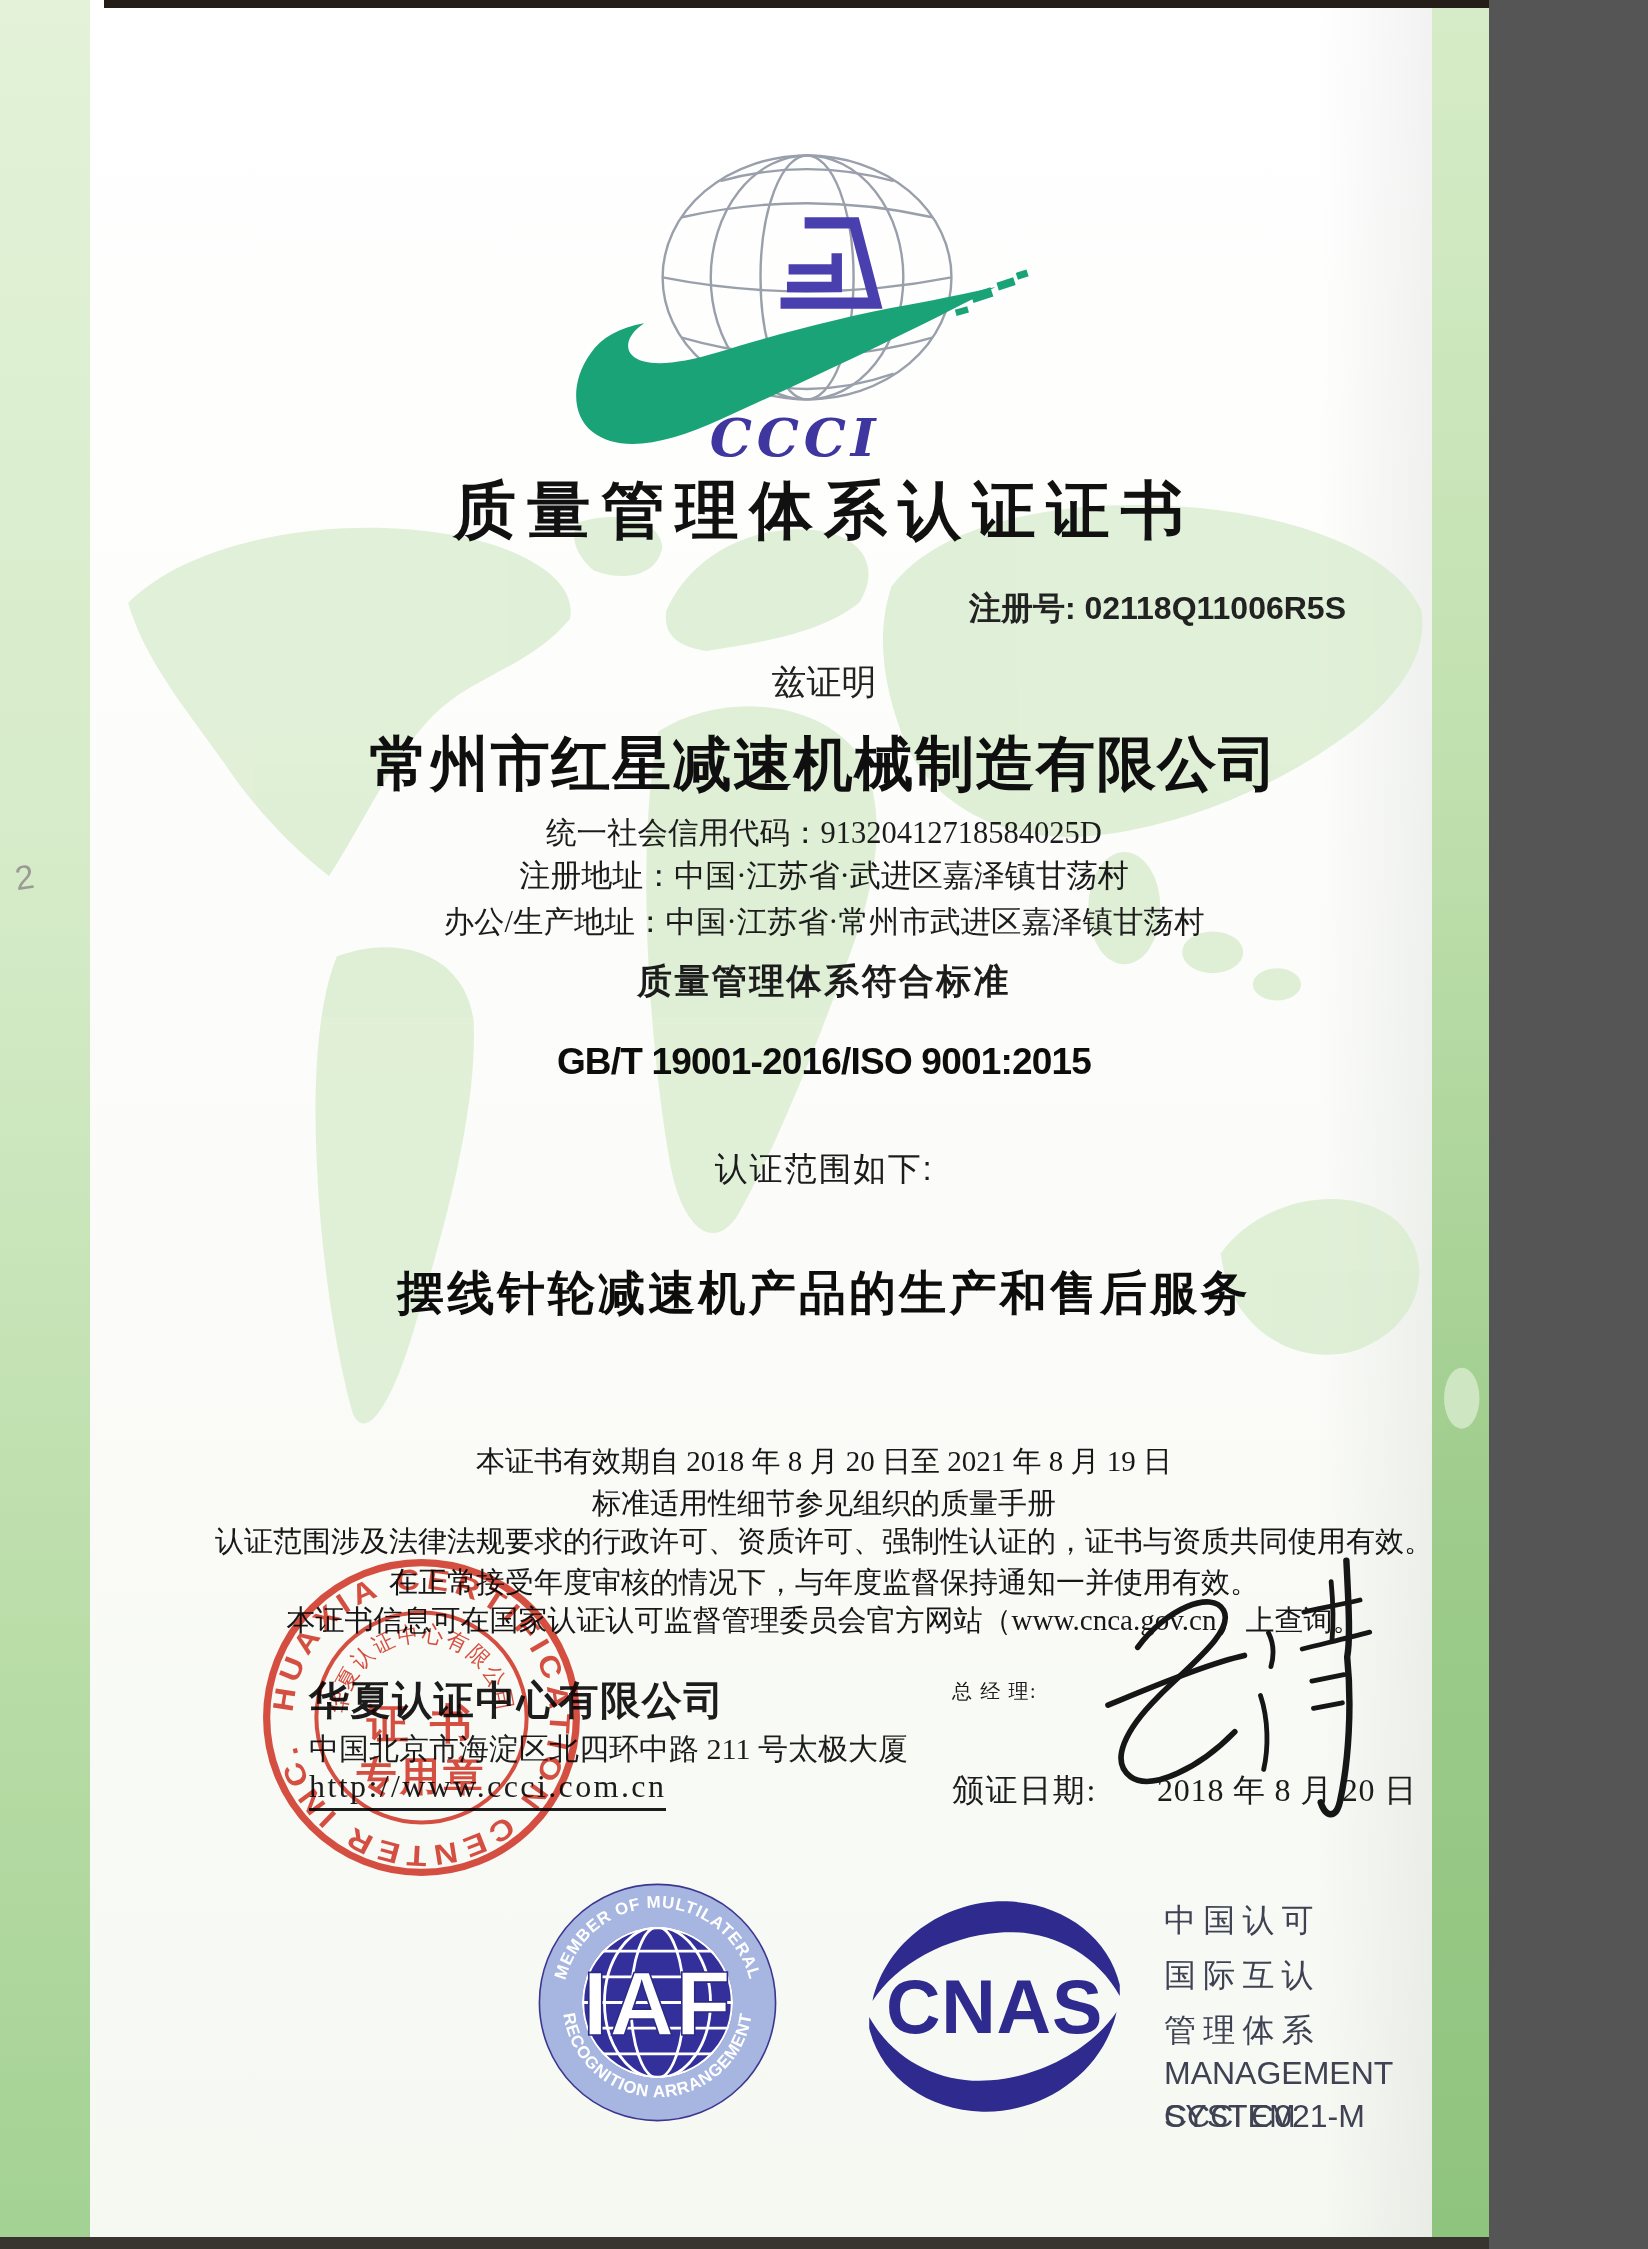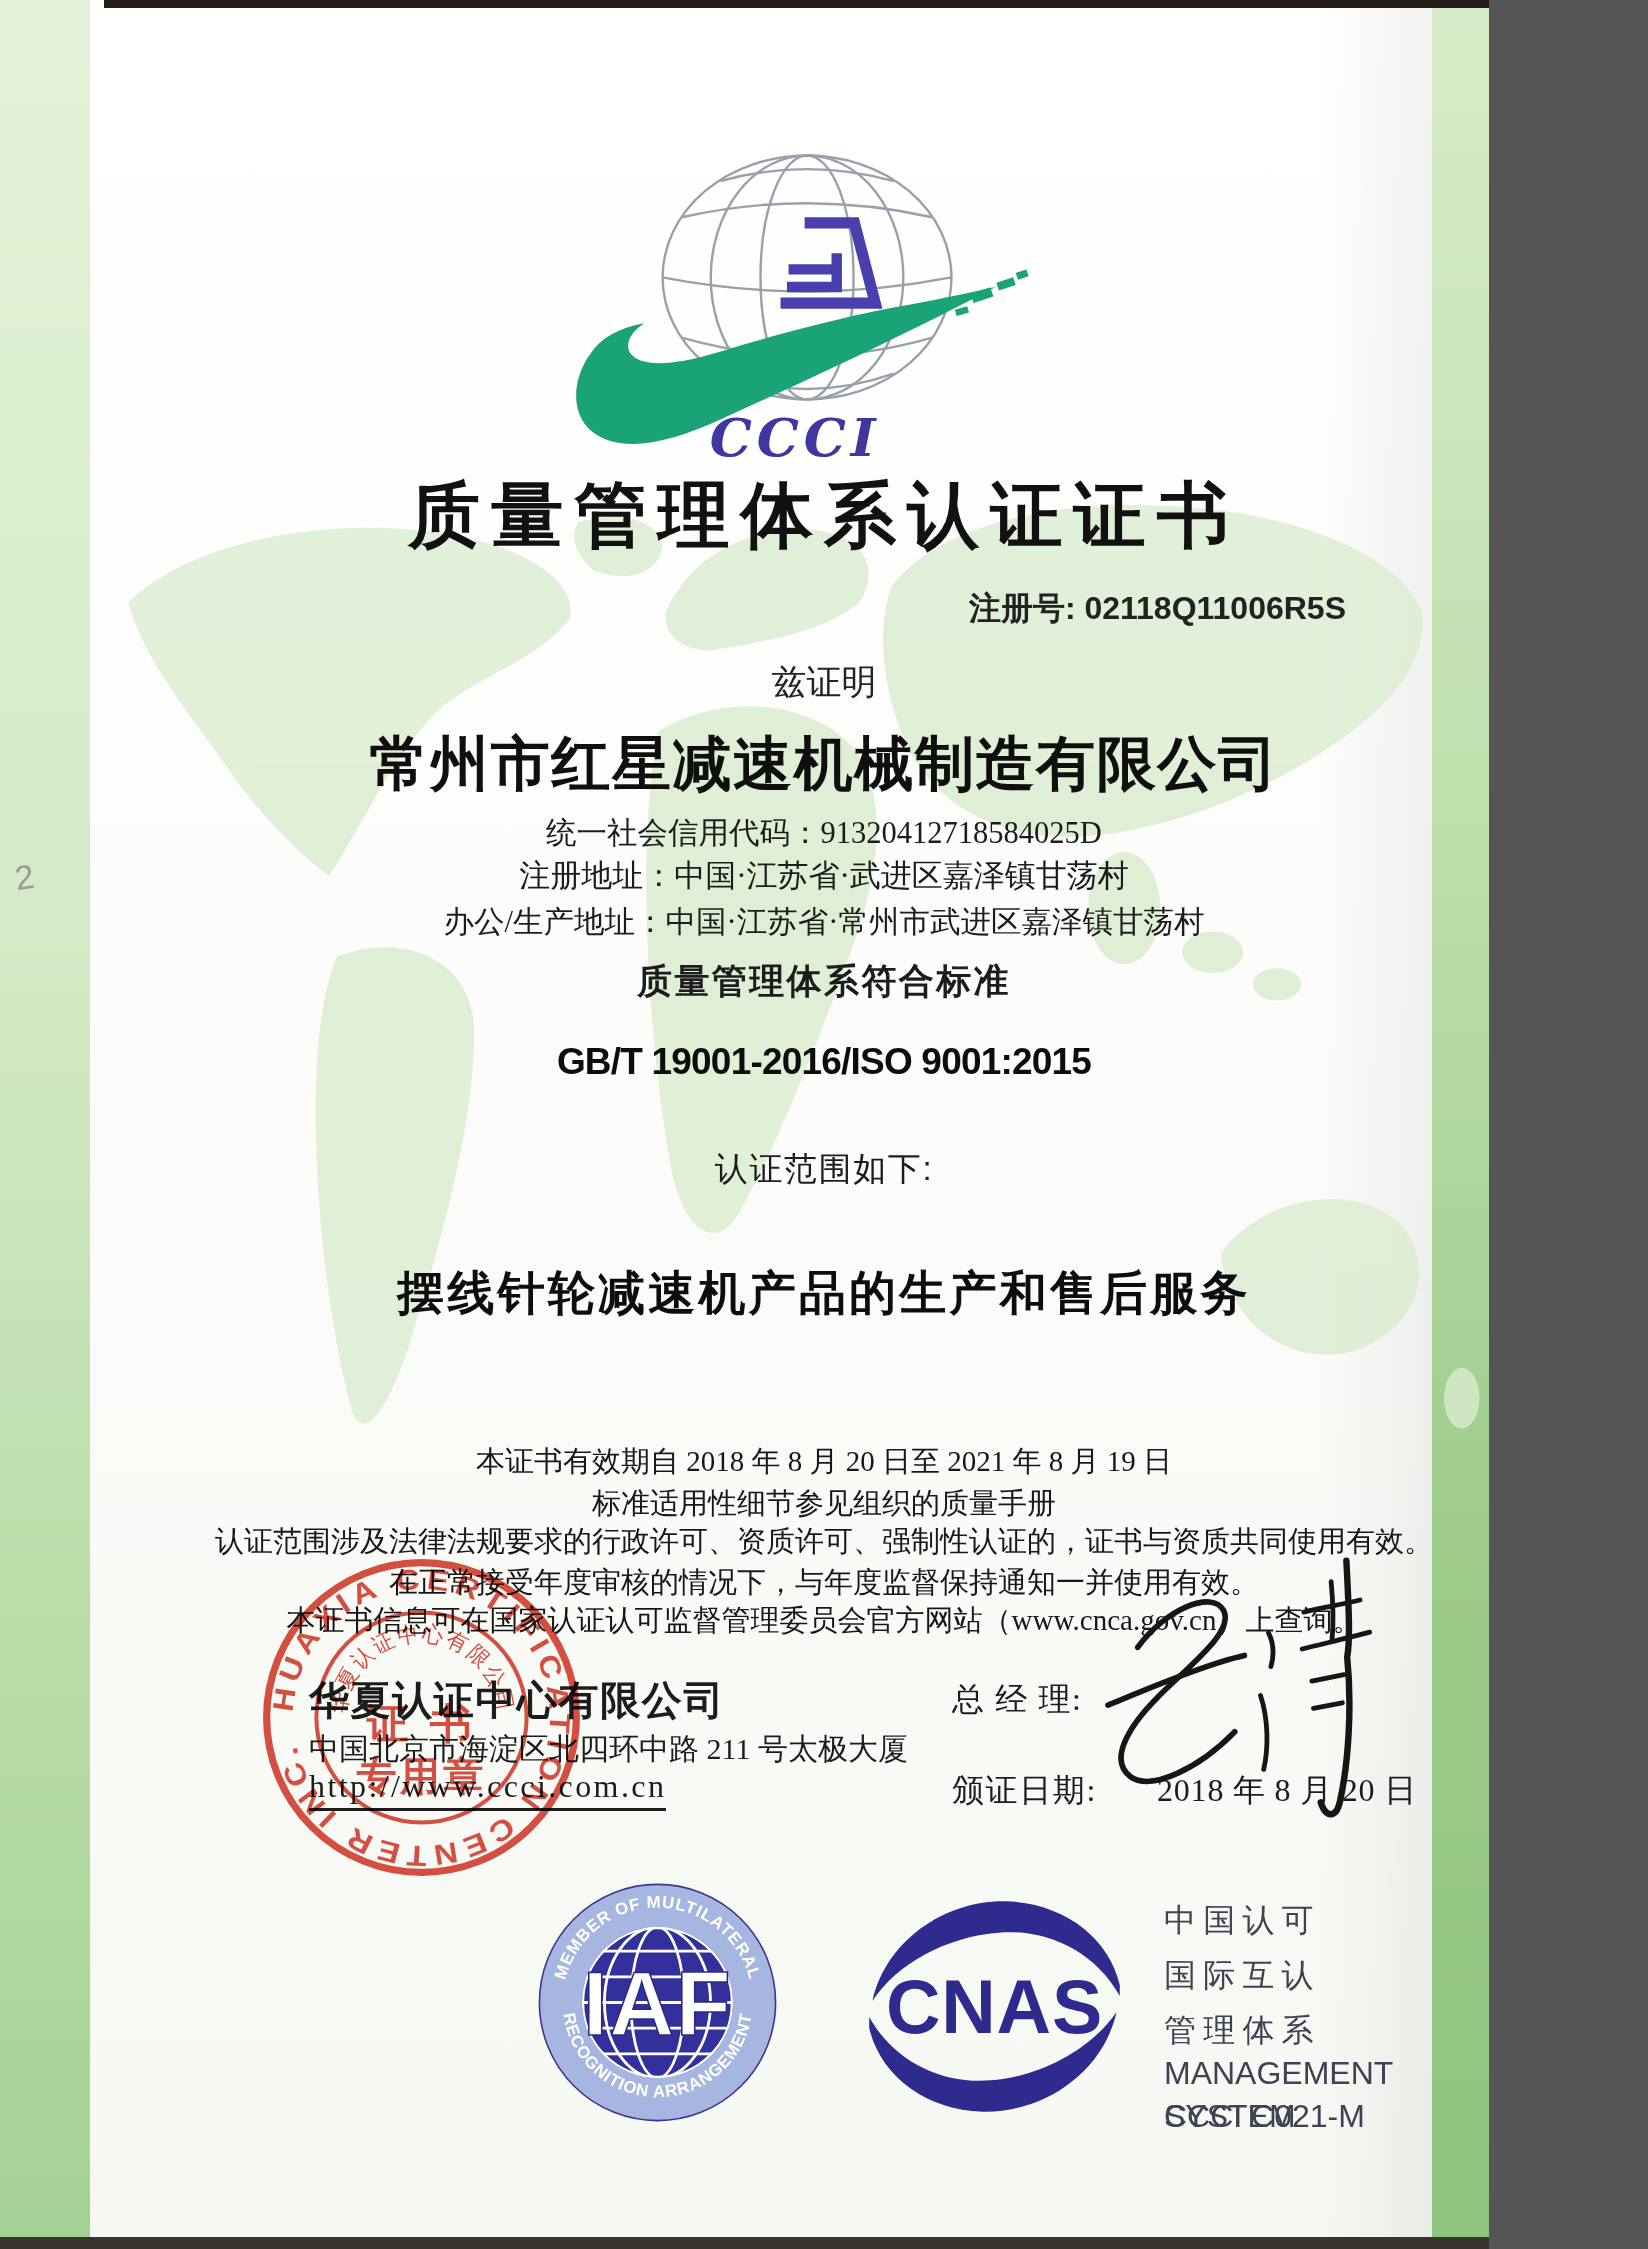--- a/index.html
+++ b/index.html
@@ -12,40 +12,40 @@
   .edge-bottom{left:0;top:2237px;width:1649px;height:13px;background:#38342f;}
   .strip-left{left:0;top:0;width:90px;height:2250px;
       background:linear-gradient(180deg,#e3f2d8 0%,#d5ebc8 40%,#b8dca6 75%,#a3d193 100%);}
   .strip-right{left:1432px;top:6.4px;width:217px;height:2237px;
       background:linear-gradient(180deg,#d6ecc8 0%,#c0e0ae 35%,#9ccb8a 70%,#8fc47e 100%);}
   .shade-right{left:1318px;top:8px;width:114px;height:2234px;
       background:linear-gradient(90deg,rgba(120,130,120,0) 0%,rgba(120,130,120,0.10) 100%);}
   
   .content{left:121px;top:0;width:1406px;height:2250px;}
   .c{position:absolute;left:0;width:1406px;text-align:center;}
-  .title{top:468px;font-size:72px;font-weight:bold;letter-spacing:11.2px;
+  .title{top:468px;font-size:63px;font-weight:bold;letter-spacing:11.2px;
          font-family:"DejaVu Serif",serif;color:#111;}
   .regno{top:587px;text-align:right;padding-right:182px;width:1225px;
          font-family:"Liberation Sans",sans-serif;font-weight:bold;font-size:32px;color:#222;}
   .intro{top:659px;font-size:35px;font-family:"Liberation Sans",sans-serif;color:#222;}
   .company{top:725px;font-size:59px;font-weight:bold;letter-spacing:1.6px;color:#0f0f0f;}
   .creditcode{top:813px;font-size:30.5px;}
   .addr1{top:855px;font-size:31px;}
   .addr2{top:902px;font-size:30.5px;}
   .stdhead{top:958px;font-size:35px;font-weight:bold;font-family:"Liberation Sans",sans-serif;letter-spacing:2.4px;}
   .standard{top:1041px;font-size:37px;font-weight:bold;font-family:Liberation Sans, sans-serif;letter-spacing:-0.8px;color:#0d0d0d;}
   .scopehead{top:1147px;font-size:33px;font-family:"Liberation Sans",sans-serif;letter-spacing:1.6px;}
   .scope{top:1262px;font-size:47px;font-weight:bold;font-family:"Liberation Sans",sans-serif;letter-spacing:3.2px;color:#0d0d0d;}
   .smallline{font-size:29px;color:#171717;}
   .l1{top:1442px;} .l2{top:1484px;} .l3{top:1522px;} .l4{top:1563px;} .l5{top:1601px;}
   
   .issuer-name{left:309px;top:1673px;font-size:40px;font-weight:bold;letter-spacing:1.6px;}
   .issuer-addr{left:309px;top:1729px;font-size:30px;}
   .issuer-url{left:309px;top:1768px;font-size:32px;letter-spacing:2.4px;border-bottom:3.2px solid #1c1c1c;padding-bottom:3.2px;}
-  .gm-label{left:952px;top:1678px;font-size:32px;letter-spacing:1.6px;}
+  .gm-label{left:952px;top:1678px;font-size:20px;letter-spacing:1.6px;}
   .date-label{left:952px;top:1769px;font-size:32px;letter-spacing:1.6px;}
   .date-value{left:1157px;top:1769px;font-size:32px;letter-spacing:0.8px;}
   
   .accr{left:1164px;top:1887px;font-family:"Liberation Sans",sans-serif;color:#3e4252;}
   .accr div{height:43px;line-height:43px;font-size:32px;}
   .accr .cjk{letter-spacing:7.2px;margin-top:12px;}
   .pencil{left:14.5px;top:858px;font-size:34px;color:#9b9b93;transform:rotate(-8deg);font-family:"Liberation Sans",sans-serif;}
   .stampwrap{left:253px;top:1549px;width:337px;height:337px;mix-blend-mode:multiply;opacity:.95;}
   .sigwrap{left:1061px;top:1535px;width:346px;height:297px;}
   svg text{font-family:"Liberation Sans",sans-serif;}

